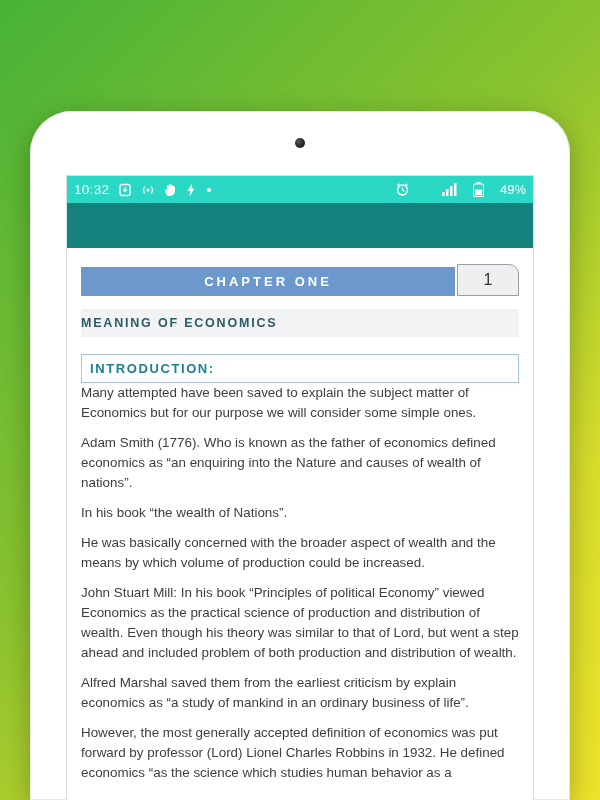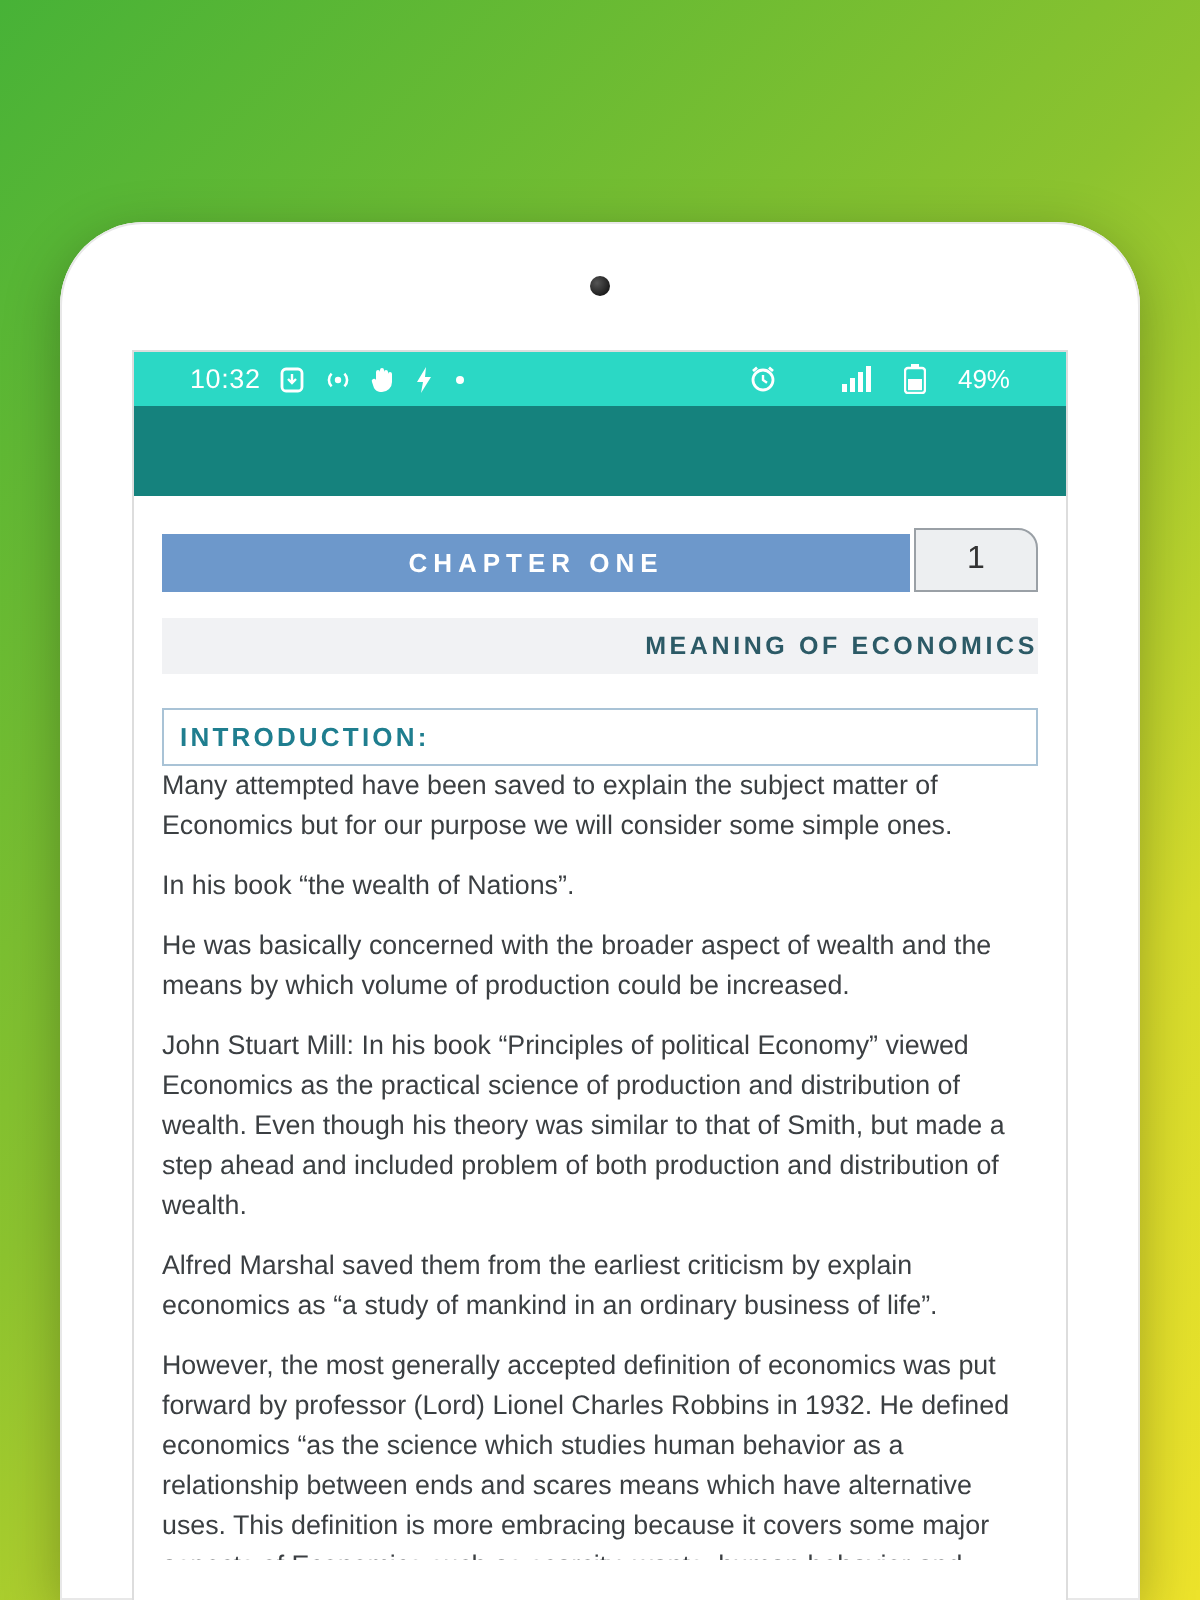--- a/index.html
+++ b/index.html
@@ -22,21 +22,21 @@
     background: radial-gradient(circle at 35% 35%, #555, #1d1d1d 70%);
   }
 
   .screen {
     position: absolute; left: 36px; top: 64px; width: 468px; height: 625px;
     background: #ffffff; overflow: hidden; border: 1px solid #ddd; border-bottom: none;
   }
 
   .statusbar {
     height: 27px; background: #2bd8c5; color: #fff;
-    display: flex; align-items: center; padding: 0 28px; gap: 9px;
+    display: flex; align-items: center; padding: 0 7px; gap: 9px;
     font-size: 13.5px;
   }
   .statusbar .time { letter-spacing: 0.3px; }
   .sb-icon { display: inline-flex; align-items: center; }
   .sb-right { margin-left: auto; display: flex; align-items: center; gap: 16px; }
   .sb-right .alarm-gap { margin-right: 16px; }
   .battery-label { font-size: 13px; }
 
   .appbar { height: 45px; background: #15827d; }
 
@@ -53,21 +53,21 @@
   }
   .page-tab {
     width: 62px; height: 32px; margin-left: 2px;
     background: #edeff1; border: 1px solid #9aa0a6; border-radius: 0 10px 0 0;
     display: flex; align-items: center; justify-content: center;
     font-size: 16px; color: #333;
   }
 
   .title-banner {
     background: #f1f2f4; color: #2c5a66;
-    text-align: right; font-weight: bold; font-size: 12.5px;
+    text-align: left; font-weight: bold; font-size: 12.5px;
     letter-spacing: 1.8px; padding: 7px 0; margin-bottom: 17px;
   }
 
   .intro-heading {
     border: 1px solid #a9c3d6; color: #1f7e8f; font-weight: bold;
     font-size: 13px; letter-spacing: 1.6px; padding: 6px 8px;
     margin-bottom: 0;
   }
 
   .content p {
@@ -148,22 +148,23 @@
         <div class="chapter-row">
           <div class="chapter-banner">CHAPTER ONE</div>
           <div class="page-tab">1</div>
         </div>
 
         <div class="title-banner">MEANING OF ECONOMICS</div>
 
         <div class="intro-heading">INTRODUCTION:</div>
 
         <p>Many attempted have been saved to explain the subject matter of Economics but for our purpose we will consider some simple ones.</p>
+        <p>Adam Smith (1776). Who is known as the father of economics defined economics as “an enquiring into the Nature and causes of wealth of nations”.</p>
         <p>In his book “the wealth of Nations”.</p>
         <p>He was basically concerned with the broader aspect of wealth and the means by which volume of production could be increased.</p>
-        <p>John Stuart Mill: In his book “Principles of political Economy” viewed Economics as the practical science of production and distribution of wealth. Even though his theory was similar to that of Smith, but made a step ahead and included problem of both production and distribution of wealth.</p>
+        <p>John Stuart Mill: In his book “Principles of political Economy” viewed Economics as the practical science of production and distribution of wealth. Even though his theory was similar to that of Lord, but went a step ahead and included problem of both production and distribution of wealth.</p>
         <p>Alfred Marshal saved them from the earliest criticism by explain economics as “a study of mankind in an ordinary business of life”.</p>
         <p>However, the most generally accepted definition of economics was put forward by professor (Lord) Lionel Charles Robbins in 1932. He defined economics “as the science which studies human behavior as a relationship between ends and scares means which have alternative uses. This definition is more embracing because it covers some major aspects of Economics such as scarcity, wants, human behavior and choice</p>
       </div>
 
     </div>
   </div>
 </div>
 
 </body></html>

